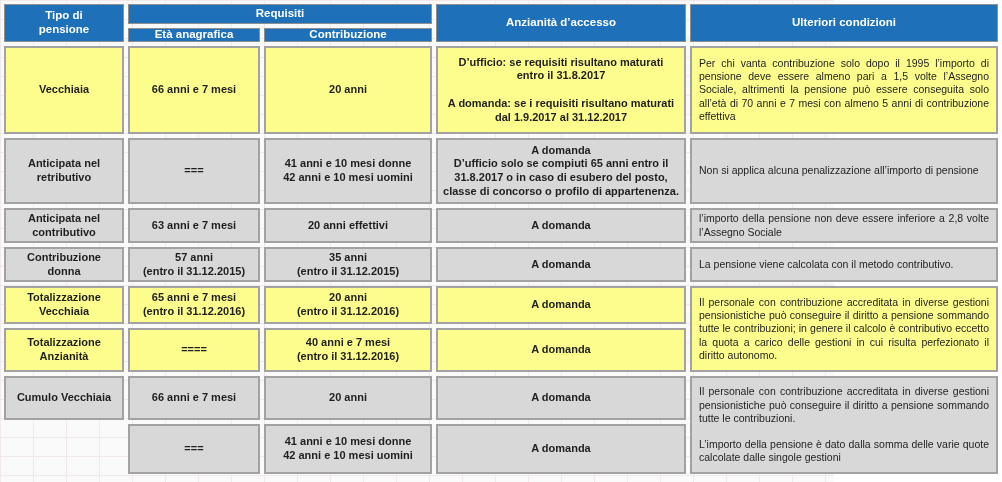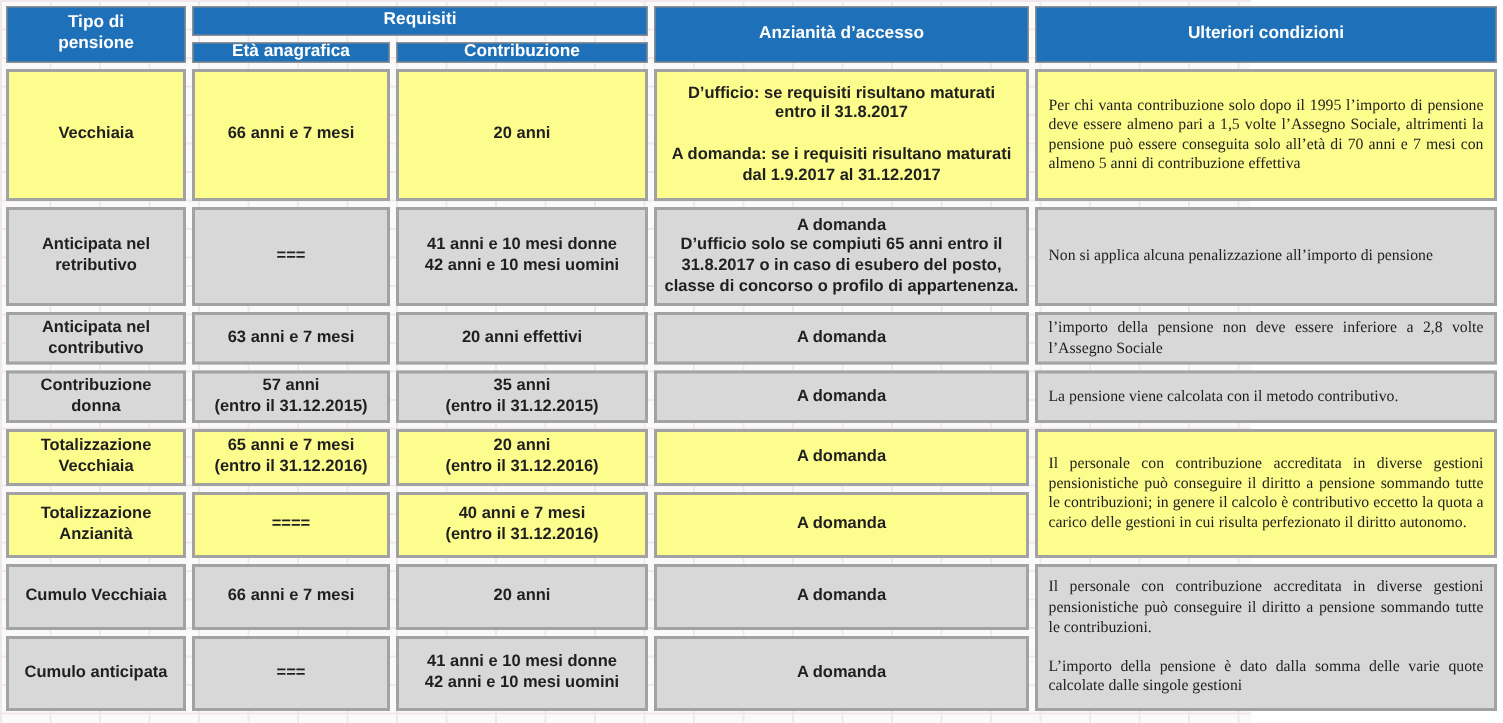--- a/index.html
+++ b/index.html
@@ -39,21 +39,21 @@
   }
   .cell .txt{
     width:100%;
     white-space:pre-line;
     text-align:center;
     font-size:11px;font-weight:bold;line-height:1.25;
   }
   .cell.just{padding:3px 7px;}
   .cell.just .txt{
     text-align:justify;text-align-last:left;
-    font-weight:normal;font-size:10.5px;line-height:1.26;font-family:Liberation Serif, serif;
+    font-weight:normal;font-size:10.5px;line-height:1.26;
   }
   .head{
     background:var(--header-blue);
     border:1px solid #8f8f8f;
     padding:0 2px;
   }
   .head .txt{color:#ffffff;font-size:11.5px;font-weight:bold;line-height:1.2;}
   .yellow{background:var(--highlight-yellow);}
   .gray{background:var(--row-gray);}
 
@@ -214,23 +214,20 @@
       </div>
     <div class="cell gray" style="grid-area:9/4">
         <span class="txt">A domanda</span>
       </div>
     <div class="cell gray just m-cum">
         <span class="txt">Il personale con contribuzione accreditata in diverse gestioni pensionistiche può conseguire il diritto a pensione sommando tutte le contribuzioni.
 
 L’importo della pensione è dato dalla somma delle varie quote calcolate dalle singole gestioni</span>
       </div>
 
-    <div class="cell gray" style="grid-area:10/1">
-        <span class="txt">Cumulo anticipata</span>
-      </div>
     <div class="cell gray" style="grid-area:10/2">
         <span class="txt">===</span>
       </div>
     <div class="cell gray" style="grid-area:10/3">
         <span class="txt">41 anni e 10 mesi donne
 42 anni e 10 mesi uomini</span>
       </div>
     <div class="cell gray" style="grid-area:10/4">
         <span class="txt">A domanda</span>
       </div>

